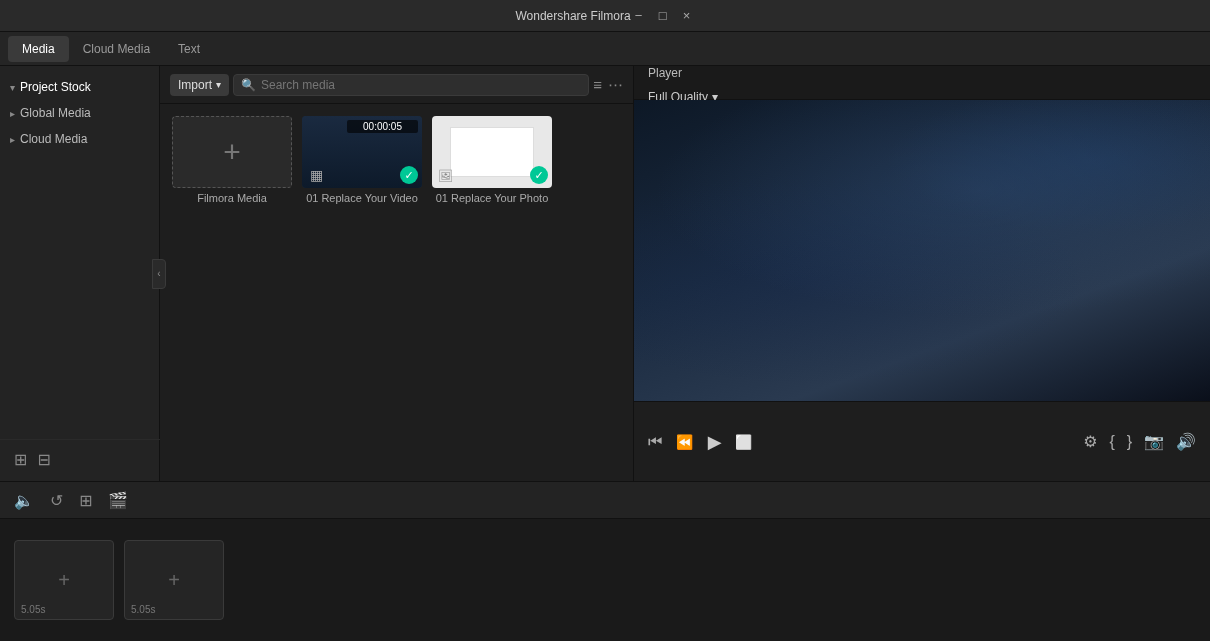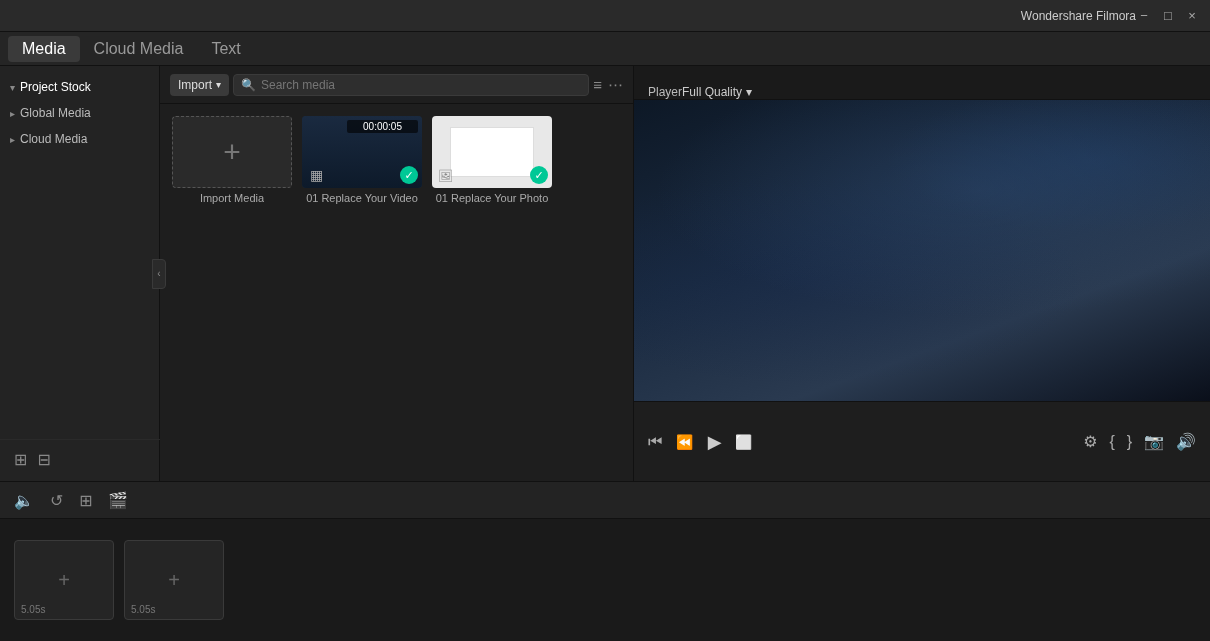--- a/index.html
+++ b/index.html
@@ -13,21 +13,21 @@
       overflow: hidden;
       user-select: none;
     }
 
     
     .titlebar {
       height: 32px;
       background: #2a2a2a;
       display: flex;
       align-items: center;
-      justify-content: flex-end;
+      justify-content: center;
       padding: 2px 10px;
       border-bottom: 1px solid #111;
     }
     .titlebar-title {
       font-size: 12px;
       color: #ccc;
     }
     .titlebar-controls {
       display: flex;
       gap: 8px;
@@ -47,21 +47,21 @@
     .tabbar {
       height: 34px;
       background: #252525;
       display: flex;
       align-items: center;
       padding: 0 8px;
       border-bottom: 1px solid #111;
     }
     .tab {
       padding: 4px 14px;
-      font-size: 16px;
+      font-size: 12px;
       color: #999;
       cursor: pointer;
       border-radius: 4px;
       height: 26px;
       display: flex;
       align-items: center;
     }
     .tab.active {
       background: #3a3a3a;
       color: #fff;
@@ -245,24 +245,25 @@
     .player-panel {
       width: 576px;
       background: #1a1a1a;
       display: flex;
       flex-direction: column;
       flex-shrink: 0;
     }
     .player-header {
       height: 34px;
       display: flex;
-      align-items: flex-end;
+      align-items: flex-start;
       padding: 0 14px;
-      gap: 0;
+      gap: 10px;
       border-bottom: 1px solid #111;
+      flex-direction: column;
     }
     .player-label {
       color: #bbb;
       font-size: 12px;
     }
     .quality-select {
       display: flex;
       align-items: center;
       gap: 4px;
       color: #ccc;
@@ -494,21 +495,21 @@
         <span class="toolbar-icon">⋯</span>
       </div>
     </div>
 
     <div class="media-grid">
 
       <div class="media-item">
         <div class="media-thumb import-placeholder">
           <span class="plus-icon" style="font-size:30px; color:#777;">+</span>
         </div>
-        <span class="media-label">Import Media</span>
+        <span class="media-label">Filmora Media</span>
       </div>
 
       <div class="media-item">
         <div class="media-thumb video-thumb">
 
           <div style="position:absolute; inset:0; background: linear-gradient(180deg, #1a2a40 0%, #0d1a2a 100%);"></div>
           <span class="timestamp-badge">00:00:05</span>
           <span class="video-icon">▦</span>
           <div class="check-badge">✓</div>
         </div>

